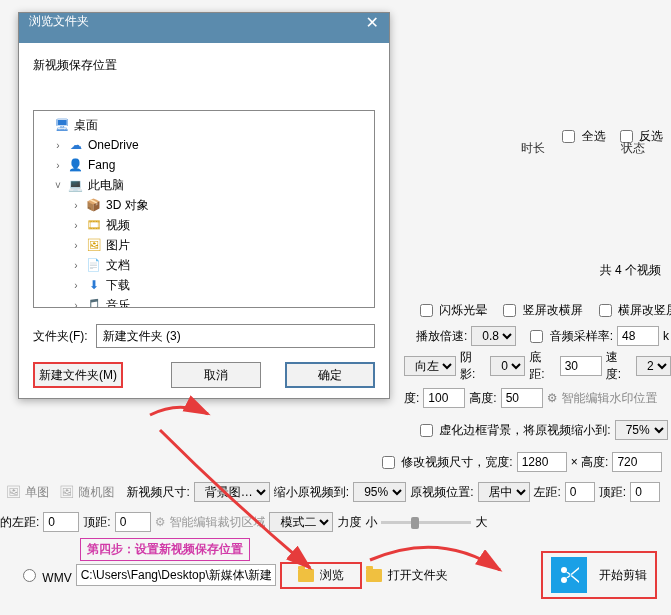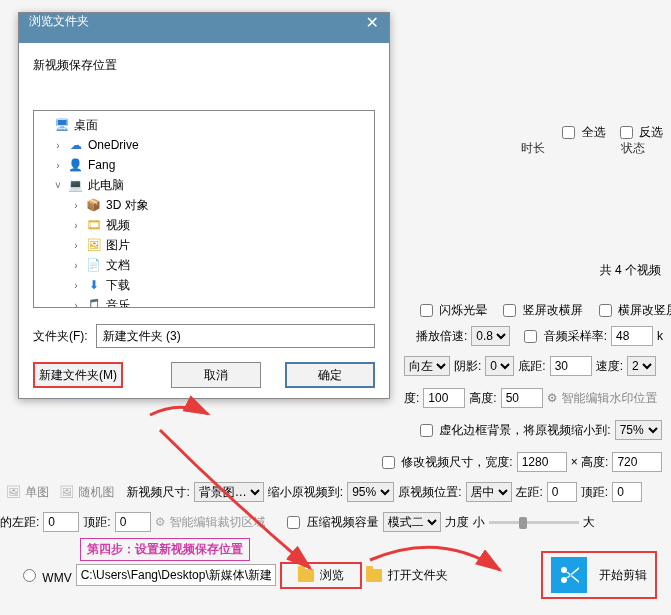--- a/index.html
+++ b/index.html
@@ -3,21 +3,21 @@
 <meta charset="utf-8">
 <style>
 * { box-sizing: border-box; font-family: "Microsoft YaHei", sans-serif; font-size: 12px; }
 body { margin: 0; width: 671px; height: 615px; background: #f5f5f5; position: relative; overflow: hidden; }
 .bg-controls { position: absolute; top: 0; left: 0; right: 0; bottom: 0; padding: 4px; }
 .row { display: flex; align-items: center; height: 28px; gap: 4px; }
 .row.right { justify-content: flex-end; }
 .row label { white-space: nowrap; }
 input[type=text].num { width: 42px; height: 20px; border: 1px solid #aaa; padding: 0 4px; text-align: left; background: #fff; }
 input[type=text].wide { width: 200px; height: 22px; border: 1px solid #aaa; padding: 0 4px; background: #fff; }
-select { height: 20px; border: 1px solid #aaa; background: #eee; }
+select { height: 20px; border: 1px solid #aaa; background: #eee; padding-left: 6px; }
 input[type=checkbox] { width: 13px; height: 13px; vertical-align: middle; }
 
 
 .dlg { position: absolute; left: 18px; top: 12px; width: 372px; background: #fff; border: 1px solid #888; box-shadow: 0 2px 8px rgba(0,0,0,0.3); z-index: 10; }
 .dlg-title { background: #5b8bad; color: #fff; height: 30px; display: flex; padding: 0 10px; justify-content: space-between; }
 .dlg-close { color: #fff; cursor: pointer; font-size: 16px; }
 .dlg-body { padding: 14px 14px 10px; }
 .tree-box { border: 1px solid #888; height: 198px; margin-top: 36px; overflow: auto; background: #fff; padding: 4px 0; }
 .tree-item { display: flex; align-items: center; height: 20px; padding: 0 4px; cursor: pointer; }
 .tree-item .exp { width: 12px; text-align: center; color: #666; font-size: 10px; }
@@ -46,21 +46,21 @@
 .slider-track { width: 90px; height: 3px; background: #ccc; position: relative; }
 .slider-thumb { position: absolute; top: -4px; left: 30px; width: 8px; height: 12px; background: #999; border-radius: 2px; }
 .tbl-head { position: absolute; top: 140px; right: 8px; display: flex; gap: 40px; }
 .tbl-head span { display: inline-block; width: 60px; text-align: center; color: #333; }
 </style>
 </head>
 <body>
 
 <div class="bg-controls">
 
-  <div class="row right" style="position:absolute; top:118px; right:8px; gap:10px;">
+  <div class="row right" style="position:absolute; top:118px; right:8px; gap:10px;align-items:flex-end;">
     <label><input type="checkbox" style=""> <span>全选</span></label>
     <label><input type="checkbox" style=""> <span>反选</span></label>
   </div>
 
   <div class="tbl-head">
     <span>时长</span>
     <span>状态</span>
   </div>
 
   <div style="position:absolute; top:262px; right:10px;">共 4 个视频</div>
@@ -127,21 +127,20 @@
     <input type="text" class="num" style="width: 30px;" value="0">
   </div>
 
   <div class="row" style="position:absolute; top:508px; left:0; width:670px;">
     <span>的左距:</span>
     <input type="text" class="num" style="width: 36px;" value="0">
     <span>顶距:</span>
     <input type="text" class="num" style="width: 36px;" value="0">
     <span style="color:#aaa;">⚙</span>
     <span style="color:#999;">智能编辑裁切区域</span>
-    <label style="margin-left:14px;"><input type="checkbox" style=""> <span>压缩视频容量</span></label>
     <select><option>模式二</option></select>
     <span>力度</span>
     <span>小</span>
     <div class="slider-track">
         <div class="slider-thumb"></div>
       </div>
     <span>大</span>
   </div>
 
   <div class="bottom-bar">

